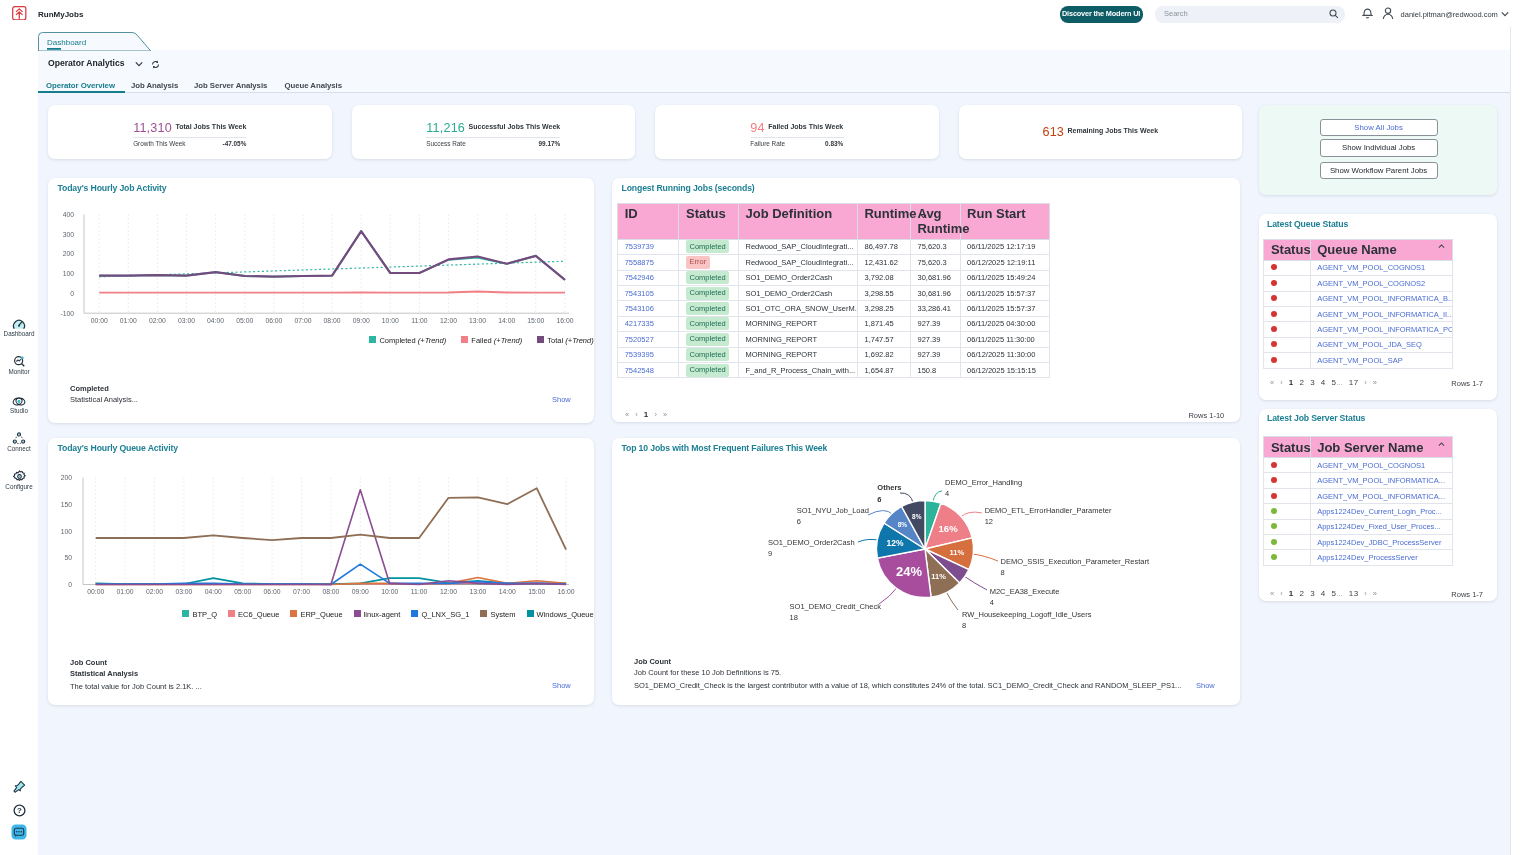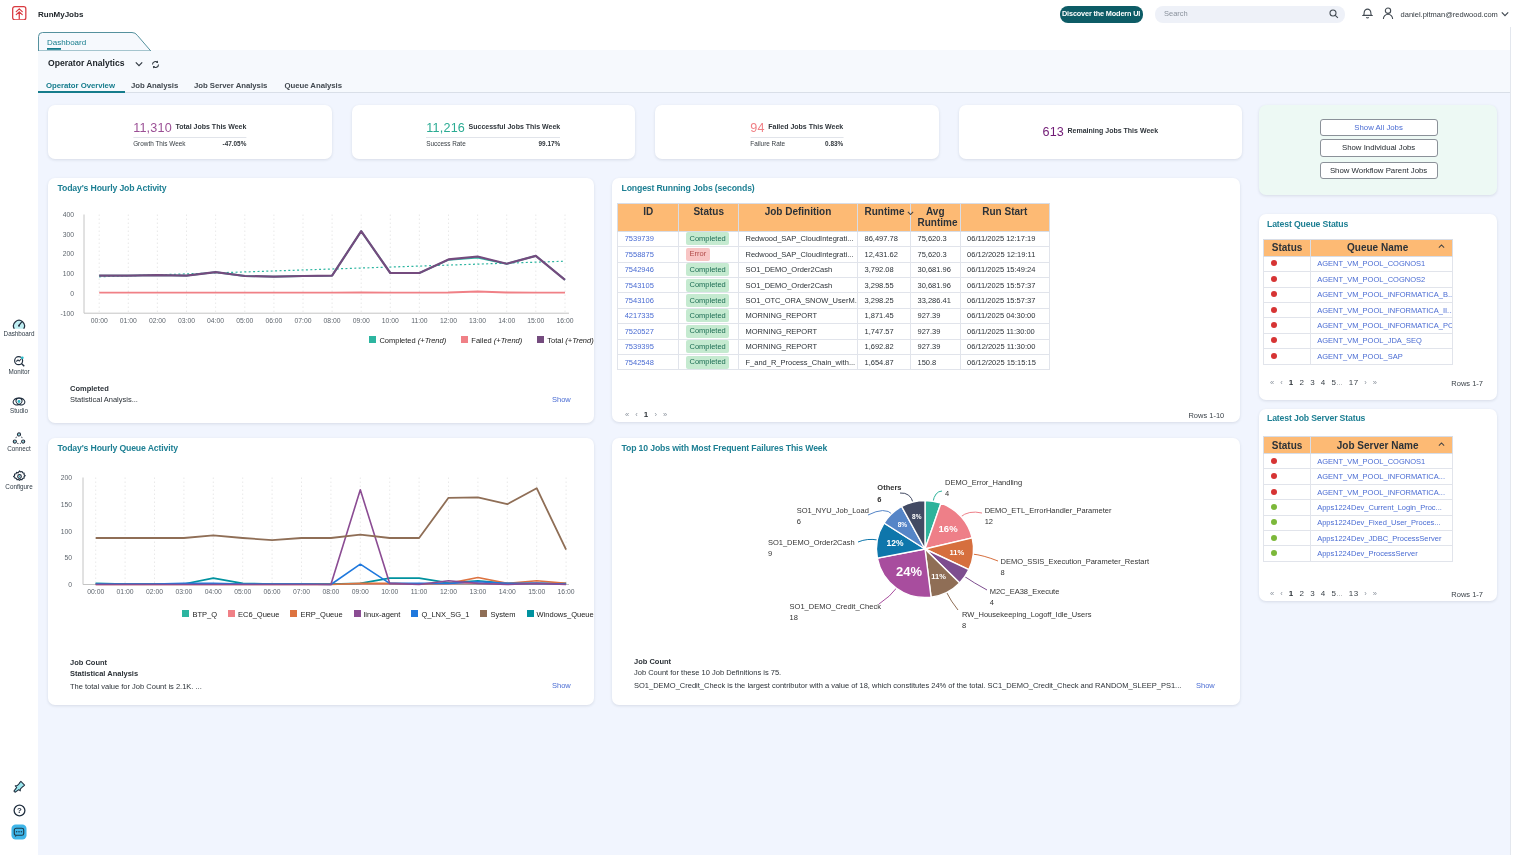--- a/index.html
+++ b/index.html
@@ -17,21 +17,21 @@
 .subtabs{position:absolute;top:81px;font-size:7.8px;color:#41484f;font-weight:bold;letter-spacing:-0.05px}
 .content{position:absolute;left:38px;top:93px;width:1472px;height:762px;background:#f1f5fe}
 .card{position:absolute;background:#fff;border-radius:7px;box-shadow:0 1px 3px rgba(60,70,90,.14)}
 .ctitle{position:absolute;left:9.5px;top:5px;font-size:8.7px;color:#1d7f93;font-weight:bold;letter-spacing:-0.15px}
 .ax{font-size:6.8px;fill:#5f666e}
 .lnk{color:#4a6cd3}
 .pill{display:inline-block;font-size:7.5px;padding:2.5px 3.5px;border-radius:2px;line-height:8px}
 .pill.ok{background:#c5ead0;color:#1e6e55}
 .pill.err{background:#f8c5c4;color:#b04a48}
 table.grid{border-collapse:collapse;font-size:7.5px;color:#2c3238;table-layout:fixed}
-table.grid th{background:#fdba74;font-weight:bold;text-align:center;border:1px solid #d8dde6;padding:2.5px 6.5px;vertical-align:top;font-size:10px;white-space:nowrap}
+table.grid th{background:#f9a8d4;font-weight:bold;text-align:left;border:1px solid #d8dde6;padding:2.5px 6.5px;vertical-align:top;font-size:13px;white-space:nowrap}
 table.grid td{border:1px solid #e1e4eb;padding:0 6.5px;height:15.4px;white-space:nowrap;overflow:hidden}
 .dot{display:inline-block;width:6px;height:6px;border-radius:50%}
 .dot.red{background:#d63434}
 .dot.grn{background:#7cb83a}
 .dc{text-align:left}
 .pager{position:absolute;font-size:7.5px;color:#8a929c;letter-spacing:0.5px;word-spacing:3px}
 .pager b{color:#2c3238;font-weight:bold;font-size:8px}
 .pager .n{color:#3c434a;font-size:8px}
 .rows{position:absolute;font-size:7.5px;color:#3c434a}
 .show{position:absolute;font-size:7.5px;color:#4a6cd3}
@@ -178,21 +178,21 @@
     <div style="position:absolute;left:50%;top:15.5px;transform:translateX(-50%)">
 <div style="white-space:nowrap;line-height:12.6px;font-size:12.6px;padding-bottom:2.9px"><span class="bignum" style="color:#f08086">94</span> <span class="statlbl" style="vertical-align:3px">Failed Jobs This Week</span></div>
 <div style="border-top:1px solid #e1e4ea;padding-top:2.5px;display:flex;justify-content:space-between">
 <span style="font-size:6.4px;color:#3a4046;white-space:nowrap">Failure Rate</span>
         <span style="font-size:6.4px;color:#30363c;font-weight:bold;white-space:nowrap">0.83%</span>
       </div>
     </div>
   </div>
 <div class="card" style="left:958.5px;top:105px;width:283.5px;height:54px">
     <div style="position:absolute;left:50%;top:20px;transform:translateX(-50%);white-space:nowrap;line-height:12.6px;font-size:12.6px">
-<span class="bignum" style="color:#701a75">613</span> <span class="statlbl" style="vertical-align:3px">Remaining Jobs This Week</span></div>
+<span class="bignum" style="color:#c2410c">613</span> <span class="statlbl" style="vertical-align:3px">Remaining Jobs This Week</span></div>
   </div>
 
 <div class="card" style="left:1259px;top:105px;width:238px;height:89.6px;background:#edf9f4">
   <div style="position:absolute;left:60.6px;width:118px;height:17.2px;background:#fff;border:1px solid #8b9199;border-radius:3px;text-align:center;font-size:7.8px;line-height:16px;top:13.5px;color:#4a6cd3">Show All Jobs</div>
   <div style="position:absolute;left:60.6px;width:118px;height:17.2px;background:#fff;border:1px solid #8b9199;border-radius:3px;text-align:center;font-size:7.8px;line-height:16px;top:34.4px;color:#23292f">Show Individual Jobs</div>
   <div style="position:absolute;left:60.6px;width:118px;height:17.2px;background:#fff;border:1px solid #8b9199;border-radius:3px;text-align:center;font-size:7.8px;line-height:16px;top:56.8px;color:#23292f">Show Workflow Parent Jobs</div>
 </div>
 
 <div class="card" style="left:48px;top:177.5px;width:545.7px;height:245.5px">
   <div class="ctitle">Today's Hourly Job Activity</div>

